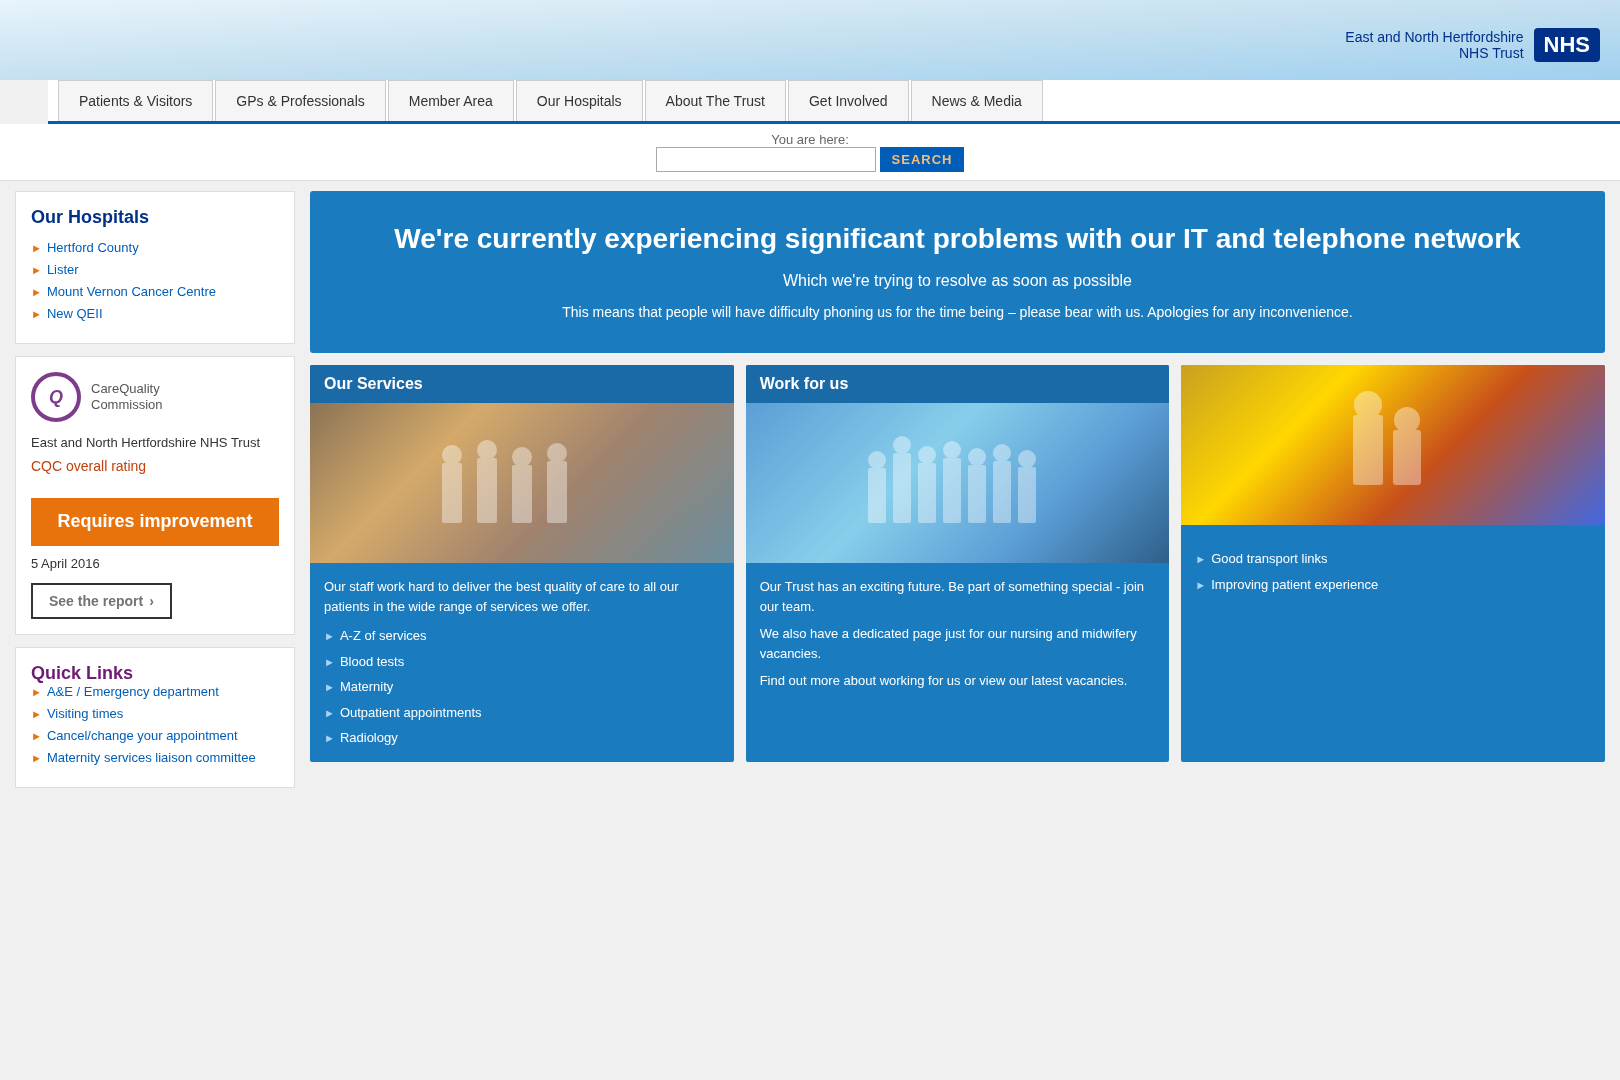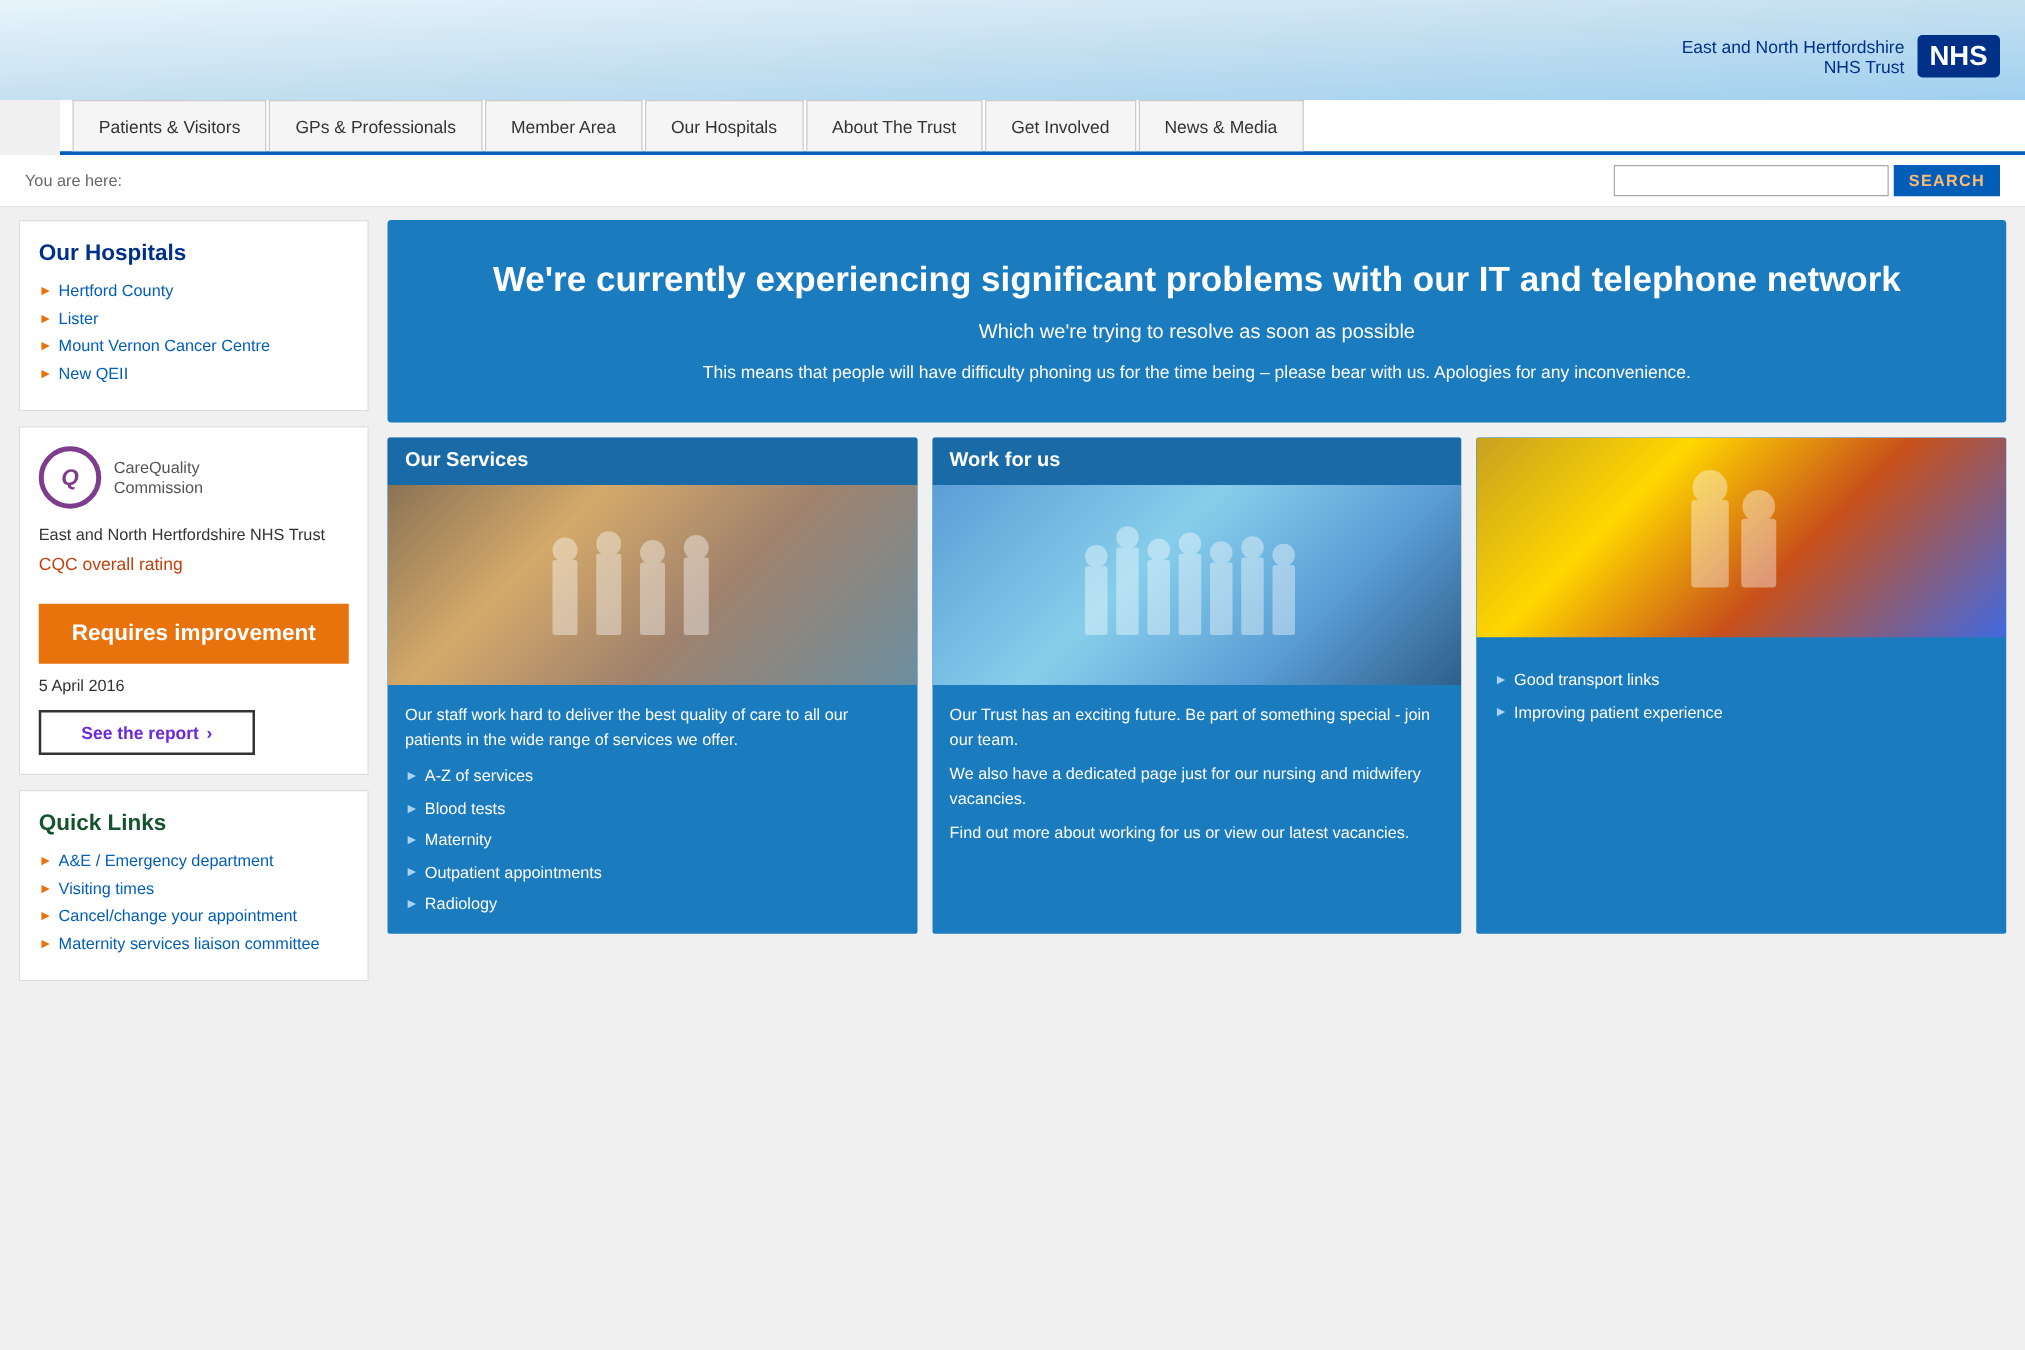--- a/index.html
+++ b/index.html
@@ -61,20 +61,21 @@
     }
 
     
     .breadcrumb-bar {
       background: white;
       padding: 8px 20px;
       display: flex;
       justify-content: space-between;
       align-items: center;
       border-bottom: 1px solid #ddd;
+      flex-direction: column;
     }
     .breadcrumb-text { font-size: 13px; color: #666; }
     .search-box {
       display: flex;
       gap: 4px;
     }
     .search-input {
       width: 220px;
       border: 1px solid #aaa;
       padding: 4px 8px;
@@ -197,34 +198,33 @@
     .cqc-date {
       font-size: 13px;
       color: #333;
       margin-bottom: 12px;
     }
     .see-report-btn {
       display: inline-flex;
       align-items: flex-start;
       gap: 6px;
       border: 2px solid #333;
-      padding: 8px 32px;
+      padding: 8px 16px;
       font-size: 14px;
       font-weight: bold;
-      color: #6d28d9;
+      color: #737373;
       cursor: pointer;
       background: white;
     }
 
     
     .quick-links-title {
       font-size: 18px;
-      color: #14532d;
-      font-weight: bold;
-      margin-bottom: 12px;
+      color: #701a75;
+      font-weight: bold;
     }
 
     
     .content-area {
       flex: 1;
     }
 
     
     .alert-banner {
       background: #1a7bbf;

